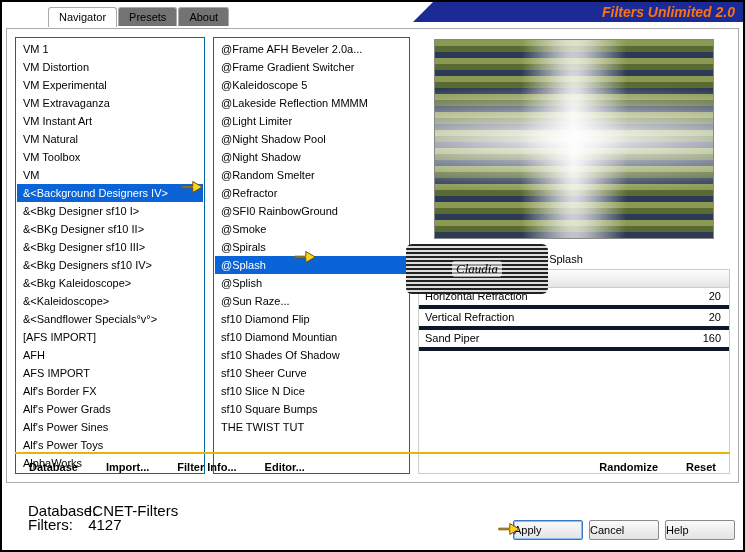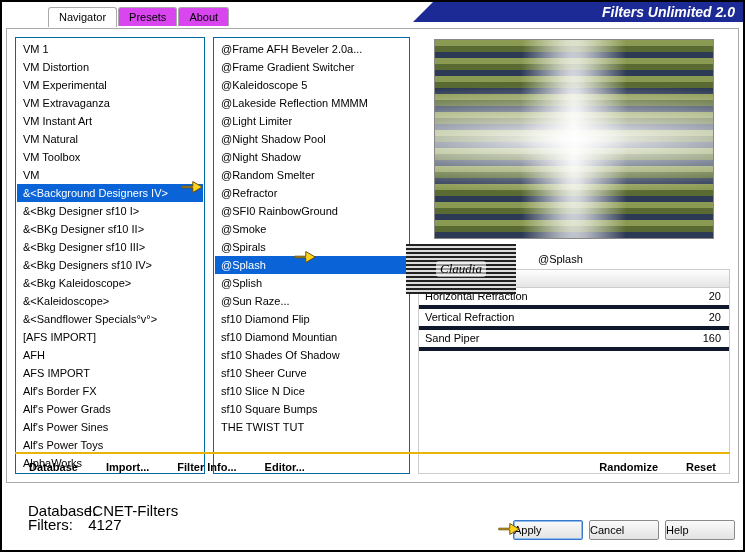--- a/index.html
+++ b/index.html
@@ -21,21 +21,21 @@
     height: 26px;
     background: #fff;
   }
   .banner {
     position: absolute;
     right: 0;
     top: 0;
     height: 20px;
     width: 330px;
     background: #1b2a95;
-    color: #ffffff;
+    color: #f97316;
     font-weight: bold;
     font-style: italic;
     font-size: 14px;
     text-align: right;
     padding-right: 8px;
     line-height: 20px;
     clip-path: polygon(20px 0, 100% 0, 100% 100%, 0 100%);
   }
   
   .tabs {
@@ -43,21 +43,21 @@
     left: 8px;
     top: 4px;
     display: flex;
     align-items: flex-end;
     z-index: 2;
     padding-left: 38px;
   }
   .tab {
     border: 1px solid #aaa;
     border-bottom: none;
-    background: #d946ef;
+    background: #737373;
     padding: 3px 10px;
     margin-right: 1px;
     border-radius: 3px 3px 0 0;
     cursor: pointer;
   }
   .tab.active {
     background: #fff;
     position: relative;
     top: 1px;
     padding-bottom: 4px;
@@ -221,27 +221,27 @@
     height: 22px;
     pointer-events: none;
     z-index: 10;
   }
   .hand svg { width: 100%; height: 100%; }
   
   .watermark {
     position: absolute;
     left: 404px;
     top: 242px;
-    width: 110px;
+    width: 142px;
     height: 50px;
     z-index: 20;
     pointer-events: none;
     background:
       repeating-linear-gradient(0deg, #222 0 2px, #ddd 2px 4px);
-    border-radius: 0;
+    border-radius: 6px;
     display: flex;
     align-items: center;
     justify-content: center;
   }
   .watermark span {
     background: rgba(255,255,255,.55);
     font-family: "Comic Sans MS", cursive;
     font-style: italic;
     font-size: 13px;
     padding: 0 4px;

